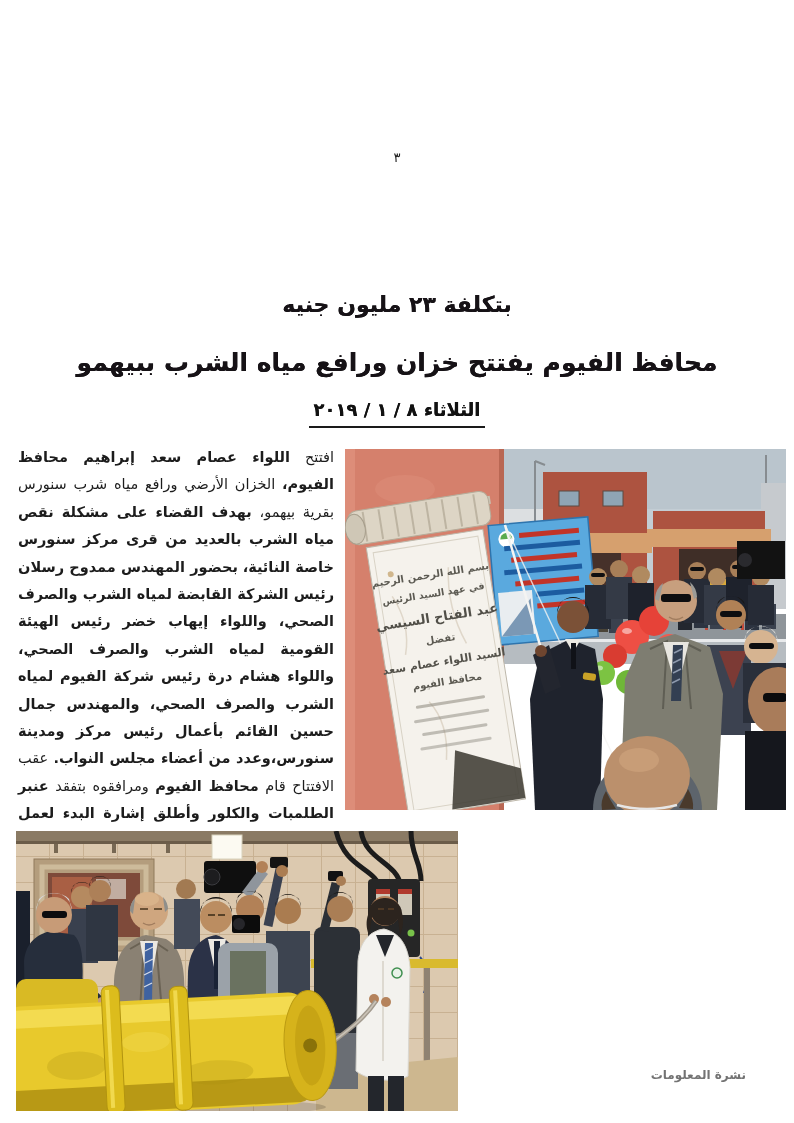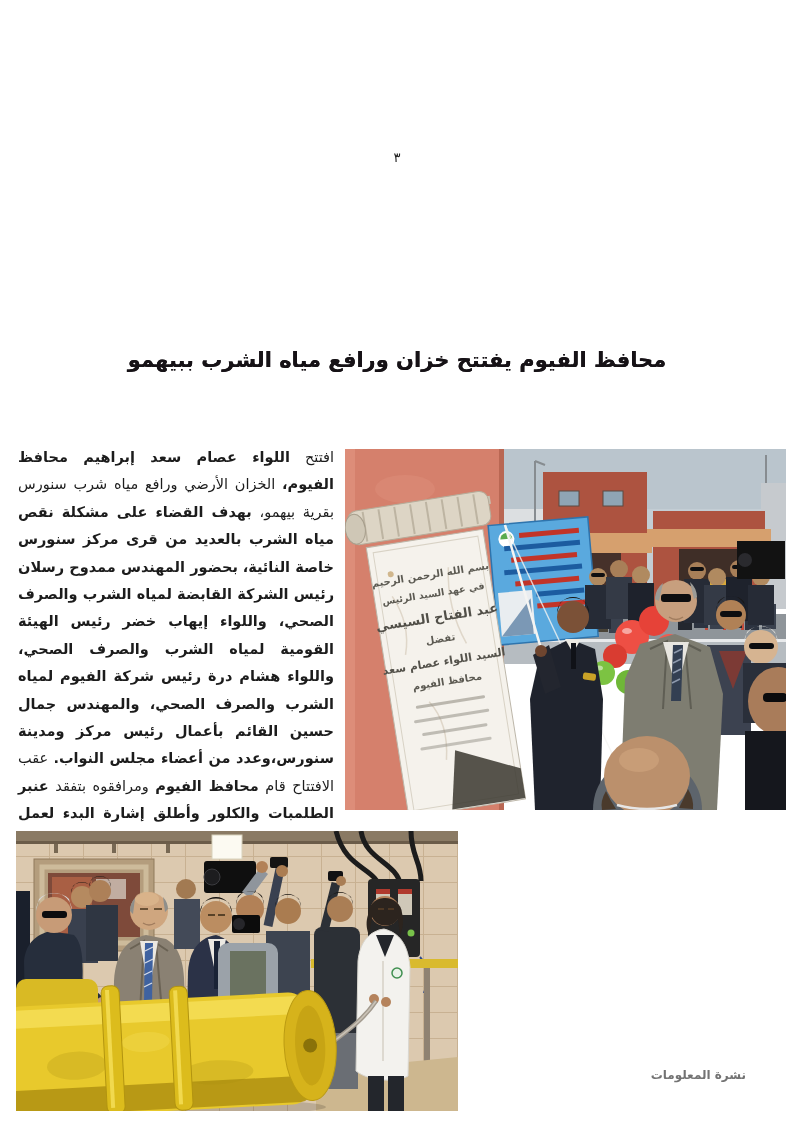--- a/index.html
+++ b/index.html
@@ -11,21 +11,21 @@
     position:absolute;top:150px;left:0;width:100%;text-align:center;
     font-size:13px;color:#222;
   }
   .head{
     position:absolute;left:0;width:100%;margin:0;text-align:center;
     font-weight:bold;color:#161216;
     text-shadow:0 0 .5px #161216;
     direction:rtl;
   }
   .head1{top:292px;font-size:22px;}
-  .head2{top:348px;font-size:21px;}
+  .head2{top:348px;font-size:25px;}
   .datewrap{
     position:absolute;top:399px;left:0;width:100%;text-align:center;direction:rtl;
   }
   .date{
     display:inline-block;font-weight:bold;font-size:18px;color:#111;
     border-bottom:2px solid #1a1a1a;padding:0 4px 6px 4px;
     text-shadow:0 0 .4px #111;
   }
   .article{
     position:absolute;left:18px;top:444px;width:316px;margin:0;
@@ -42,22 +42,26 @@
     font-size:12px;font-weight:bold;color:#737373;direction:rtl;
   }
 </style>
 </head>
 <body>
 
 <div class="page">
 
   <div class="pagenum">٣</div>
 
+  <h1 class="head head1">بتكلفة ٢٣ مليون جنيه</h1>
   <h2 class="head head2">محافظ الفيوم يفتتح خزان ورافع مياه الشرب ببيهمو</h2>
 
+  <div class="datewrap">
+    <span class="date">الثلاثاء ٨ / ١ / ٢٠١٩</span>
+  </div>
 
   <p class="article" dir="rtl"><span>افتتح </span><span class="b">اللواء عصام سعد إبراهيم محافظ الفيوم،</span><span> الخزان الأرضي ورافع مياه شرب سنورس بقرية بيهمو، </span><span class="b">بهدف القضاء على مشكلة نقص مياه الشرب بالعديد من قرى مركز سنورس خاصة النائية،</span><span> </span><span class="b">بحضور المهندس ممدوح رسلان رئيس الشركة القابضة لمياه الشرب والصرف الصحي، واللواء إيهاب خضر رئيس الهيئة القومية لمياه الشرب والصرف الصحي، واللواء هشام درة رئيس شركة الفيوم لمياه الشرب والصرف الصحي، والمهندس جمال حسين القائم بأعمال رئيس مركز ومدينة سنورس،وعدد من أعضاء مجلس النواب.</span><span> عقب الافتتاح قام </span><span class="b">محافظ الفيوم</span><span> ومرافقوه بتفقد </span><span class="b">عنبر الطلمبات والكلور وأطلق إشارة البدء لعمل الرافع.</span></p>
 
   <figure class="photo photo-top">
     <svg width="441" height="361" viewBox="0 0 441 361">
 
       <rect x="0" y="0" width="441" height="140" fill="#c3cdd4"></rect>
       <rect x="0" y="0" width="441" height="60" fill="#bac5cd"></rect>
 
       <rect x="95" y="60" width="115" height="66" fill="#dcdfe1"></rect>

